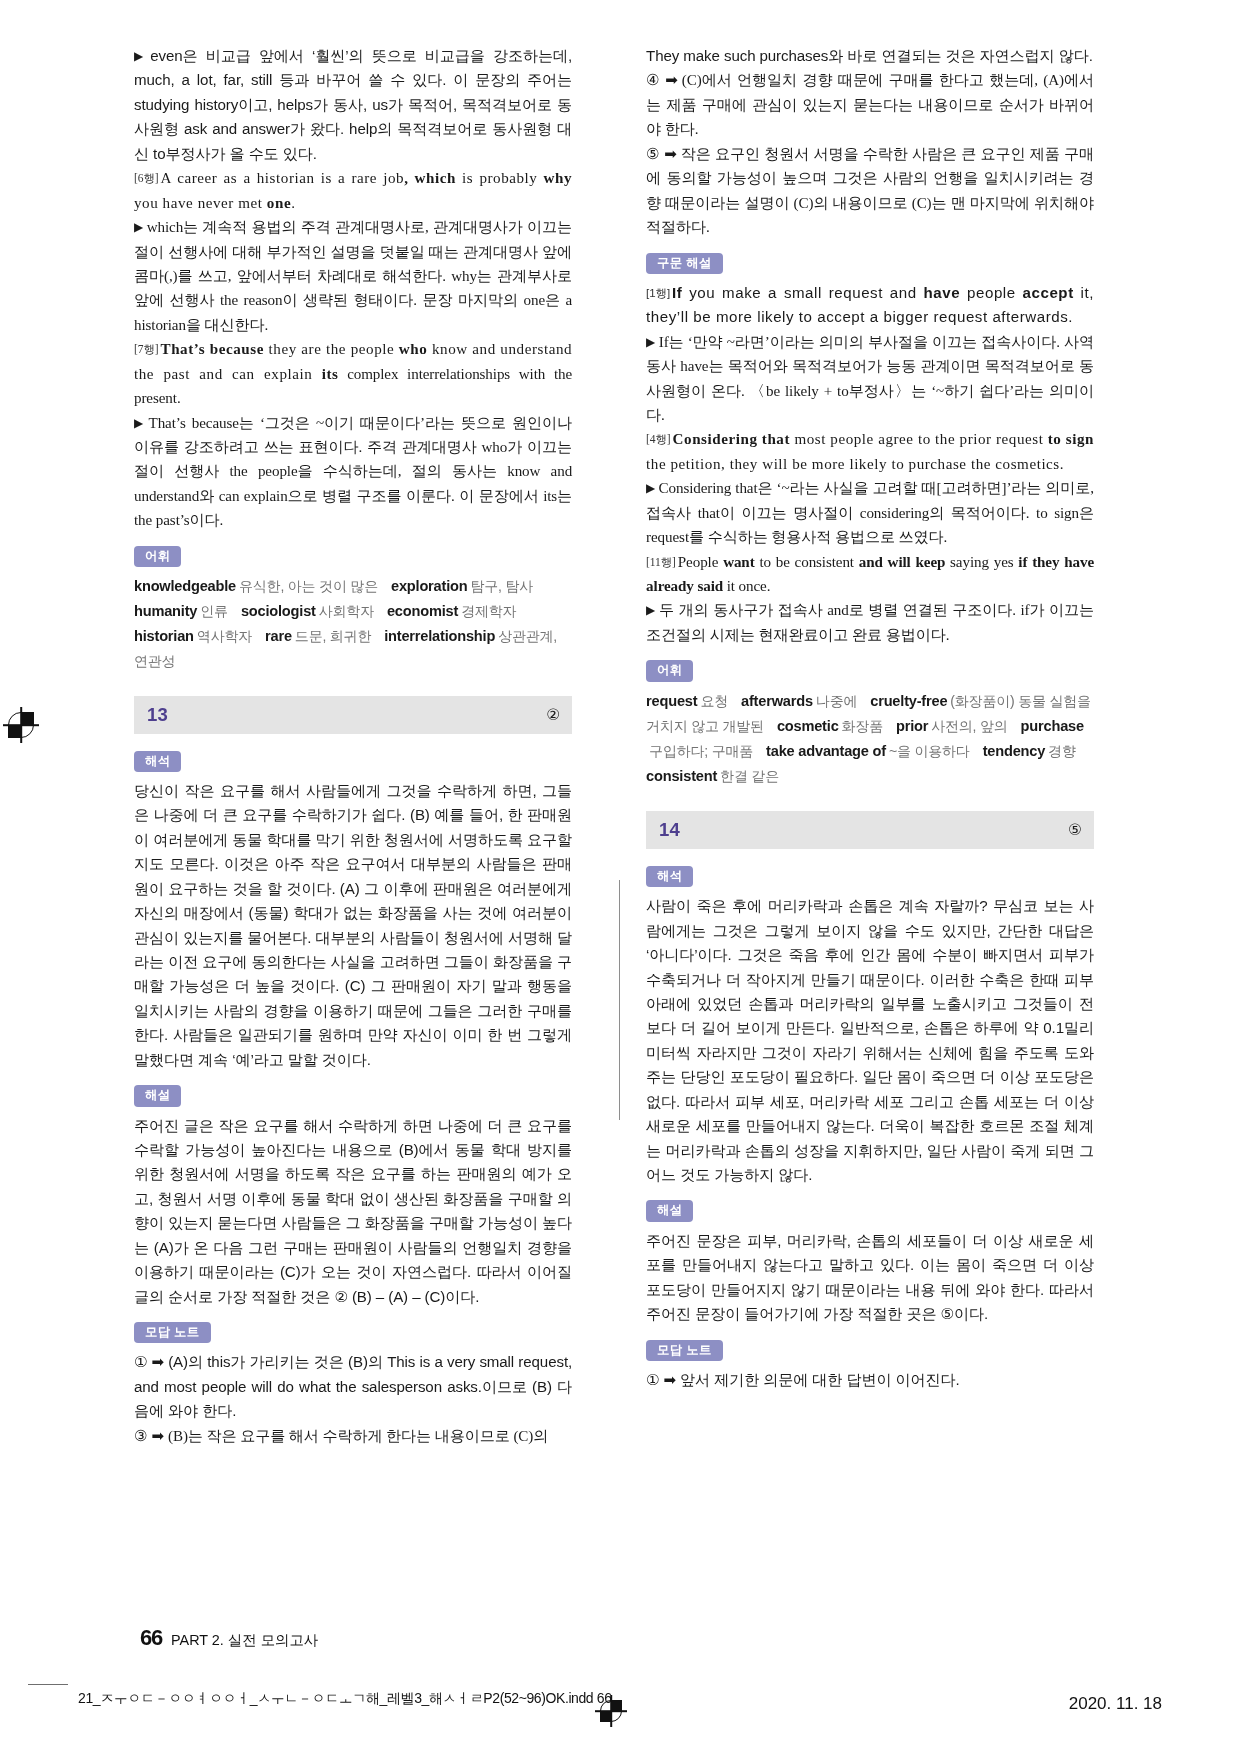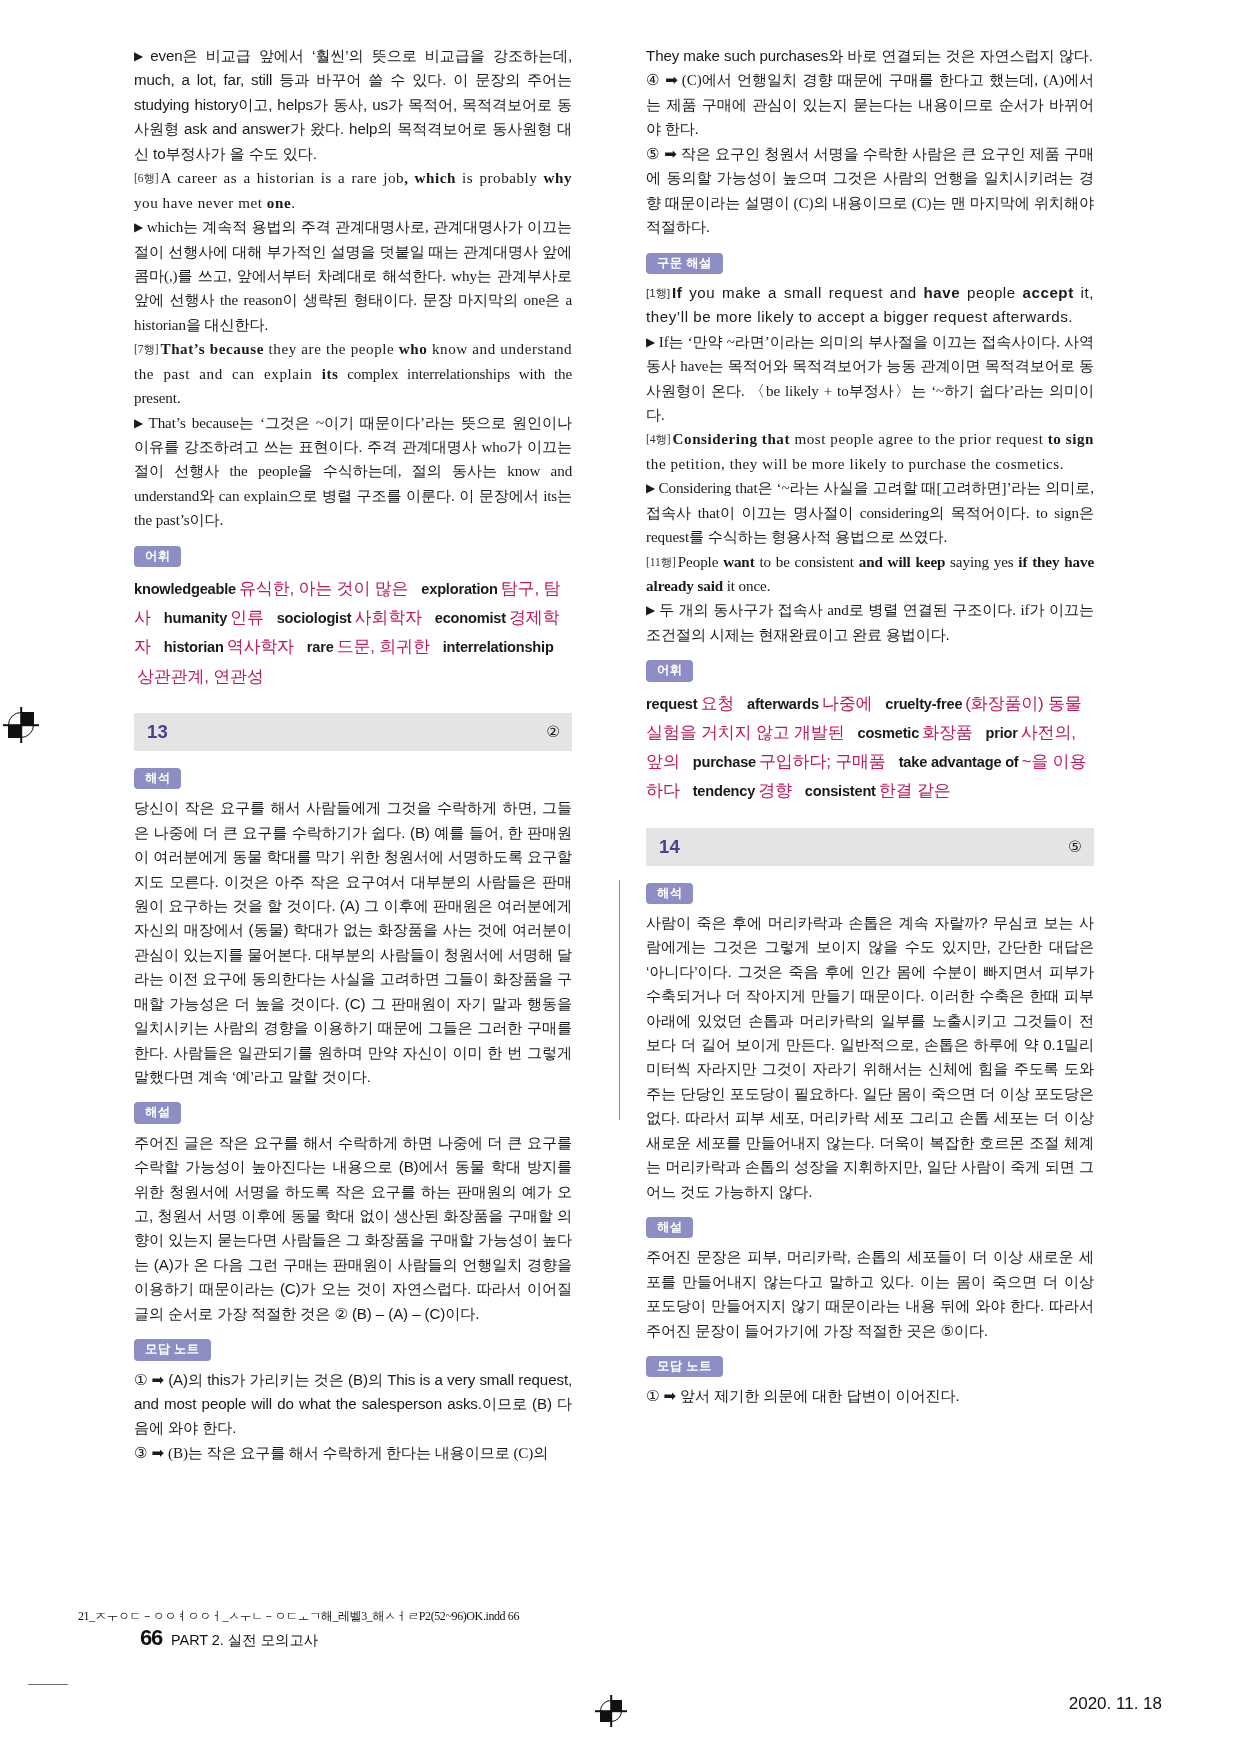--- a/index.html
+++ b/index.html
@@ -117,22 +117,22 @@
   .vocab {
     font-size: 14.2px;
     line-height: 1.72;
     letter-spacing: -0.2px;
   }
   .vocab .w {
     font-weight: 700;
     font-size: 14.6px;
   }
   .vocab .m {
-    font-size: 17px;
-    color: #be185d;
+    font-size: 14px;
+    color: #737373;
     margin-left: 3px;
     margin-right: 13px;
   }
 
   
   .qhead {
     position: relative;
     background: #e4e4e4;
     height: 38px;
     margin: 22px 0 4px 0;
@@ -174,25 +174,25 @@
   }
 
   .slug-rule {
     position: absolute;
     left: 28px; top: 1684px;
     width: 40px; height: 1px;
     background: #6f6f6f;
   }
   .slug {
     position: absolute;
-    left: 78px; top: 1608px;
-    font-size: 12px;
+    left: 78px; top: 1690px;
+    font-size: 14px;
     color: #111;
     letter-spacing: -0.4px;
-    font-family: Liberation Serif, serif;
+    font-family: Liberation Sans, sans-serif;
     white-space: nowrap;
   }
   .slug-date {
     position: absolute;
     right: 78px; top: 1694px;
     font-size: 17px;
     color: #111;
     font-family: "Liberation Sans", sans-serif;
   }
 

